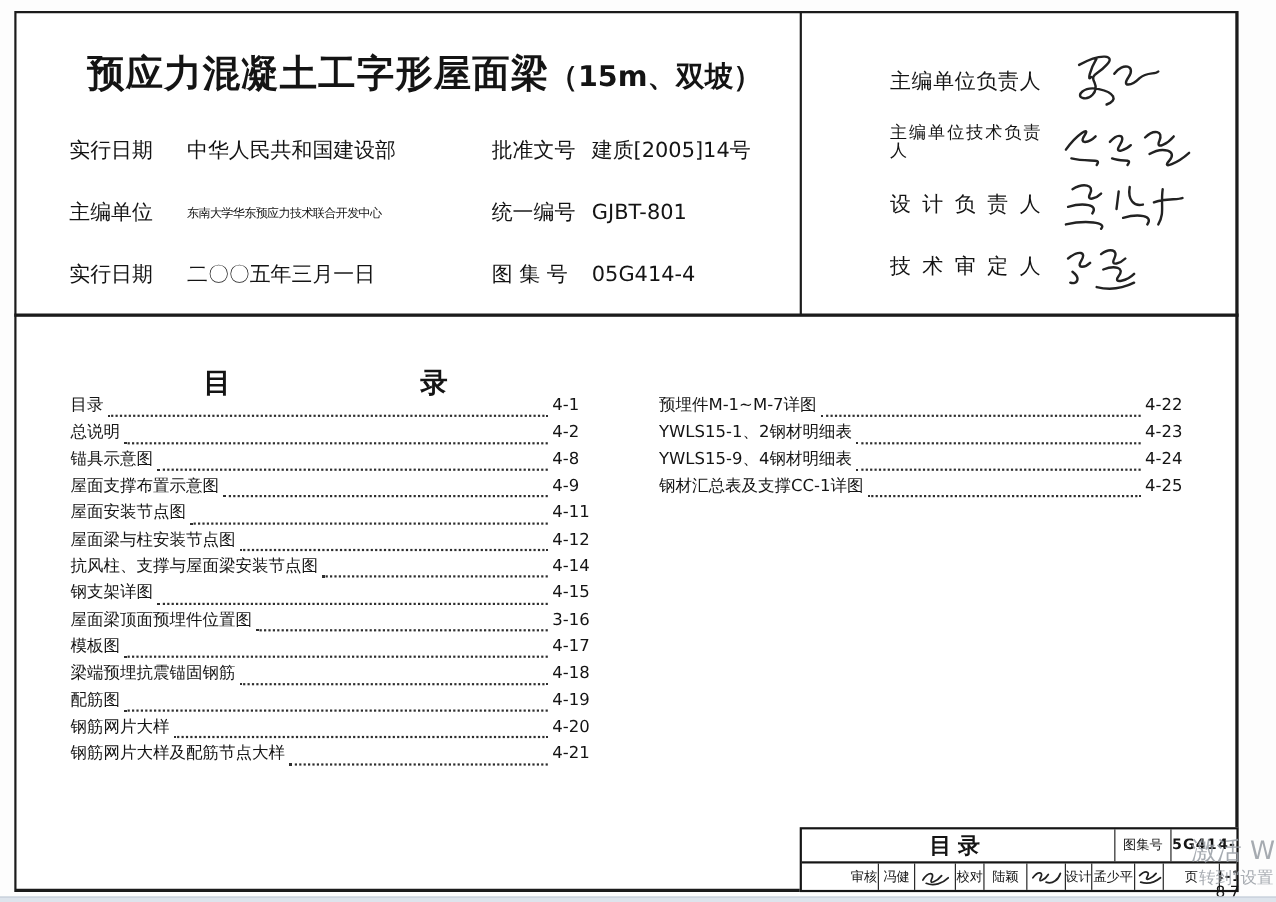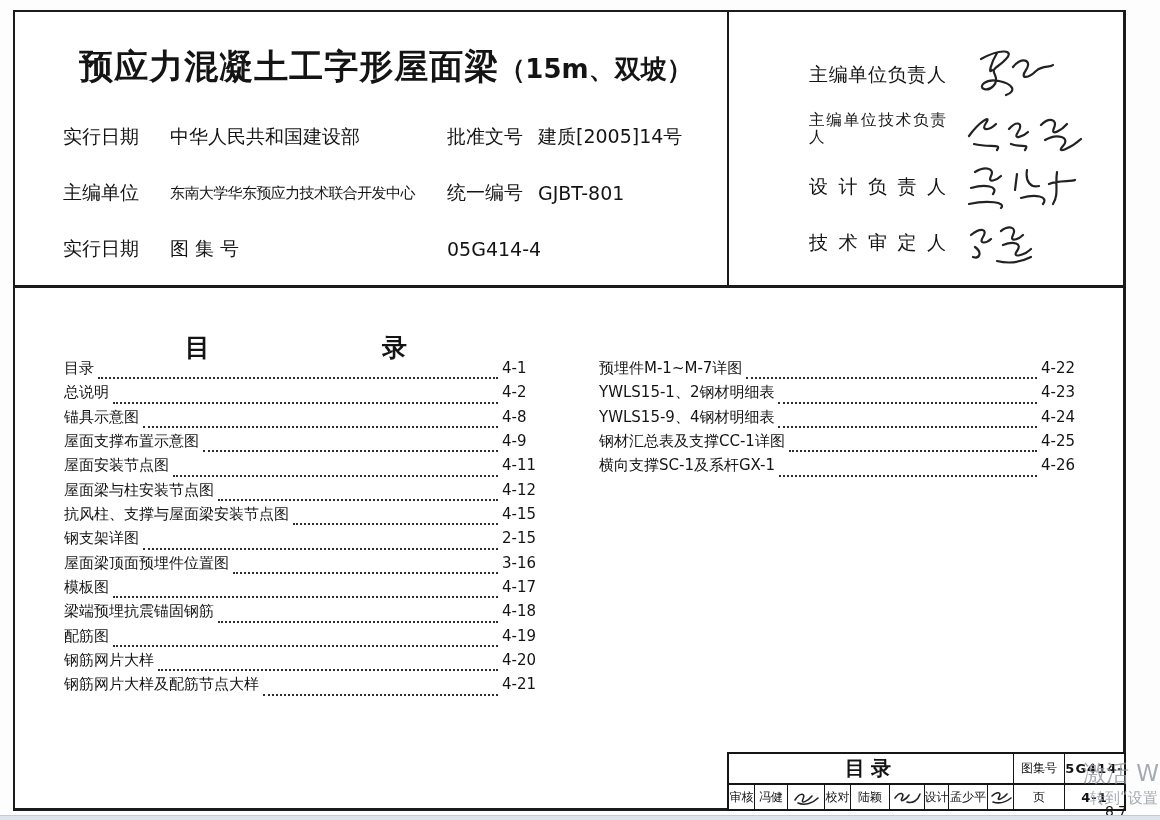--- a/index.html
+++ b/index.html
@@ -28,21 +28,21 @@
   }
   .doc-title-main { font-size:34px; font-weight:bold; letter-spacing:1px; }
   .doc-title-suffix { font-size:26px; font-weight:bold; }
 
   .approval { position:absolute; left:63px; top:118px; width:648px; }
   .approval-row {
     display:grid; grid-template-columns:107px 277px 91px 1fr;
     align-items:center; height:38px; margin-bottom:18px;
     font-size:19px; white-space:nowrap;
   }
-  .approval-row .val.tight { font-size:15px; letter-spacing:-0.6px; }
+  .approval-row .val.tight { font-size:11px; letter-spacing:-0.6px; }
 
   
   .sig-panel { position:absolute; left:763px; top:46px; width:350px; }
   .sig-row { display:flex; align-items:center; height:56px;margin-left:46px; }
   .sig-label {
     width:137px; font-size:19px; line-height:1.1;
     text-align:justify; text-align-last:justify;
   }
   .sig-label.long { font-size:15.5px;font-family:Liberation Mono, monospace; }
   .sig-ink { margin-left:15px; flex:0 0 auto; }
@@ -64,21 +64,21 @@
   .toc-page  { flex:0 0 44px; text-align:left; }
 
   
   .title-bar {
     position:absolute; left:727px; top:752px; width:399px; height:59px;
     border:2px solid #151515; background:#fff;
     display:grid; grid-template-rows:31px 1fr;
   }
   .tb-row { display:grid; }
   .tb-row.r1 { grid-template-columns:285px 51px 1fr; border-bottom:2px solid #151515; }
-  .tb-row.r2 { grid-template-columns:26px 33px 37px 26px 39px 35px 24px 39px 26px 51px 1fr; }
+  .tb-row.r2 { grid-template-columns:26px 33px 37px 26px 39px 35px 24px 39px 26px 51px 1fr;margin-left:44px; }
   .tb-cell {
     display:flex; align-items:center; justify-content:center;
     border-right:1.5px solid #151515; overflow:hidden; white-space:nowrap;
   }
   .tb-cell:last-child { border-right:none; }
   .tb-sheet-title { font-size:20px; font-weight:bold; letter-spacing:6px; }
   .tb-small { font-size:12px; }
   .tb-num { font-size:13px; font-weight:bold; letter-spacing:1px; }
   .tb-cell .ink { stroke-width:1.6; }
 
@@ -118,20 +118,21 @@
       <span class="val">建质[2005]14号</span>
     </div>
     <div class="approval-row">
       <span class="lbl">主编单位</span>
       <span class="val tight">东南大学华东预应力技术联合开发中心</span>
       <span class="lbl">统一编号</span>
       <span class="val">GJBT-801</span>
     </div>
     <div class="approval-row">
       <span class="lbl">实行日期</span>
+      <span class="val">二〇〇五年三月一日</span>
       <span class="lbl">图 集 号</span>
       <span class="val">05G414-4</span>
     </div>
   </div>
 
   <div class="sig-panel">
     <div class="sig-row">
       <span class="sig-label">主编单位负责人</span>
       <span class="sig-ink" title="蒋永生">
         <svg width="95" height="62" viewBox="0 0 95 62">
@@ -197,28 +198,28 @@
         <span class="toc-page">4-11</span>
       </div>
     <div class="toc-row">
         <span class="toc-title">屋面梁与柱安装节点图</span>
         <span class="toc-dots"></span>
         <span class="toc-page">4-12</span>
       </div>
     <div class="toc-row">
         <span class="toc-title">抗风柱、支撑与屋面梁安装节点图</span>
         <span class="toc-dots"></span>
+        <span class="toc-page">4-14</span>
+      </div>
+    <div class="toc-row">
+        <span class="toc-title">钢支架详图</span>
+        <span class="toc-dots"></span>
         <span class="toc-page">4-15</span>
       </div>
     <div class="toc-row">
-        <span class="toc-title">钢支架详图</span>
-        <span class="toc-dots"></span>
-        <span class="toc-page">2-15</span>
-      </div>
-    <div class="toc-row">
         <span class="toc-title">屋面梁顶面预埋件位置图</span>
         <span class="toc-dots"></span>
         <span class="toc-page">3-16</span>
       </div>
     <div class="toc-row">
         <span class="toc-title">模板图</span>
         <span class="toc-dots"></span>
         <span class="toc-page">4-17</span>
       </div>
     <div class="toc-row">
@@ -256,25 +257,20 @@
       </div>
     <div class="toc-row">
         <span class="toc-title">YWLS15-9、4钢材明细表</span>
         <span class="toc-dots"></span>
         <span class="toc-page">4-24</span>
       </div>
     <div class="toc-row">
         <span class="toc-title">钢材汇总表及支撑CC-1详图</span>
         <span class="toc-dots"></span>
         <span class="toc-page">4-25</span>
-      </div>
-    <div class="toc-row">
-        <span class="toc-title">横向支撑SC-1及系杆GX-1</span>
-        <span class="toc-dots"></span>
-        <span class="toc-page">4-26</span>
       </div>
   </div>
 
   <div class="title-bar">
     <div class="tb-row r1">
       <div class="tb-cell tb-sheet-title">目录</div>
       <div class="tb-cell tb-small">图集号</div>
       <div class="tb-cell tb-num">05G414-4</div>
     </div>
     <div class="tb-row r2">

